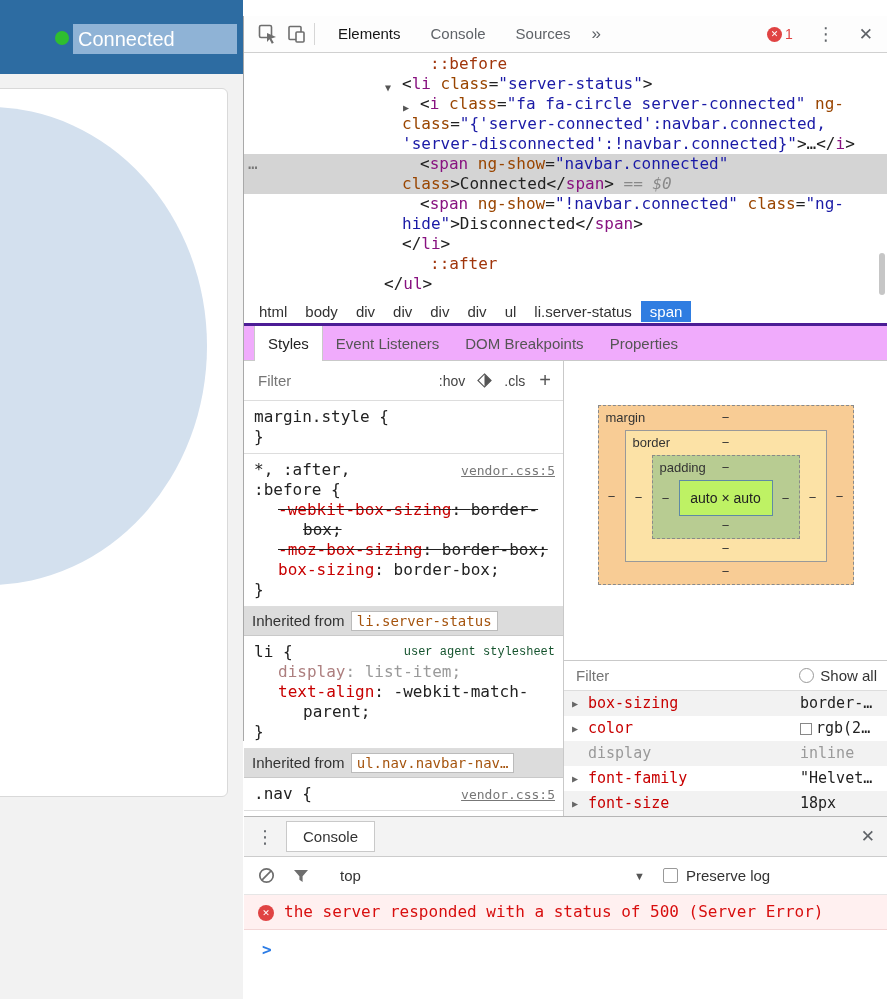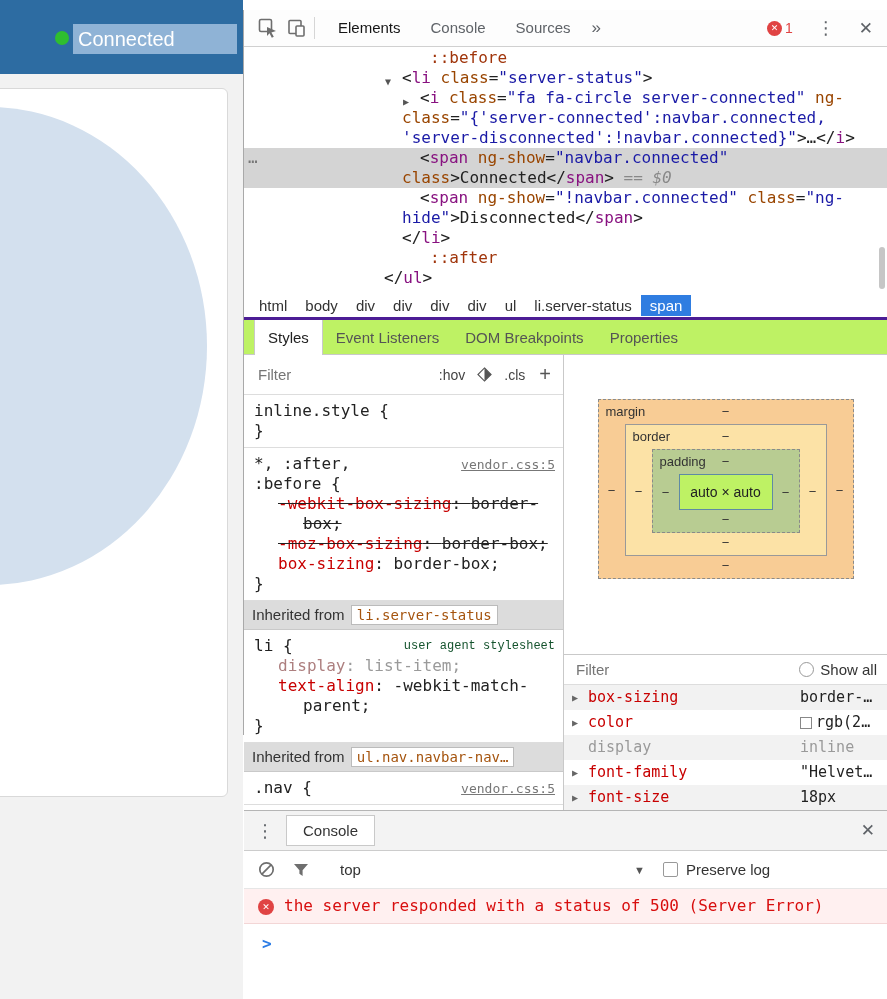--- a/index.html
+++ b/index.html
@@ -12,21 +12,21 @@
   
   .page { position:absolute; left:0; top:0; width:243px; height:999px; background:#f2f2f2; }
   .navbar { height:74px; background:#2d6ca2; position:relative; }
   .green-dot { position:absolute; left:55px; top:31px; width:14px; height:14px; border-radius:50%; background:#2fbe2f; }
   .status-hl { position:absolute; left:73px; top:24px; width:164px; height:30px; background:#8fb3d6; display:flex; align-items:center; padding-left:5px; }
   .status-text { color:#fff; font-size:20px; }
   .panel { position:absolute; left:-16px; top:88px; width:244px; height:709px; background:#fff; border:1px solid #d9d9d9; border-radius:6px; overflow:hidden; }
   .ellipse { position:absolute; left:-214px; top:18px; width:436px; height:478px; border-radius:50%; background:#d3e0ee; }
 
   
-  .devtools { position:absolute; left:243px; top:10px; width:644px; height:725px; background:#fff; border-left:1px solid #a9a9a9; display:flex; flex-direction:column; }
+  .devtools { position:absolute; left:243px; top:16px; width:644px; height:725px; background:#fff; border-left:1px solid #a9a9a9; display:flex; flex-direction:column; }
 
   .dt-toolbar { flex:none; height:37px; display:flex; align-items:center; border-bottom:1px solid #d0d0d0; padding:0 10px; background:#fdfdfd; }
   .icon-btn { width:28px; height:26px; display:flex; align-items:center; justify-content:center; }
   .dt-sep { width:1px; height:22px; background:#d6d6d6; margin:0 8px 0 4px; }
   .dt-tab { padding:0 15px; font-size:15px; color:#5f6368; line-height:36px; white-space:nowrap; }
   .dt-tab.active { color:#161616; }
   .dt-overflow { font-size:17px; color:#5f6368; padding:0 6px; }
   .dt-right { margin-left:auto; display:flex; align-items:center; gap:24px; padding-right:4px; }
   .err-badge { display:flex; align-items:center; gap:3px; color:#e04343; font-size:14px; }
   .err-circle { width:15px; height:15px; border-radius:50%; background:#e04343; color:#fff; font-size:9px; line-height:1; display:flex; align-items:center; justify-content:center; }
@@ -47,21 +47,21 @@
   .t-gr { color:#888; }
   .t-gri { color:#888; font-style:italic; }
   .tree-scroll { position:absolute; right:2px; top:200px; width:6px; height:42px; border-radius:3px; background:#c6c6c6; }
 
   
   .crumbs { flex:none; height:27px; display:flex; align-items:center; padding:0 6px; border-bottom:3px solid #4c1d95; font-size:15px; color:#333; overflow:hidden; background:#fff; }
   .crumb { padding:2px 9px; white-space:nowrap; }
   .crumb.active { background:#2f7de1; color:#fff; }
 
   
-  .ptabs { flex:none; height:35px; background:#bef264; border-bottom:1px solid #c9c9c9; display:flex; align-items:stretch; padding-left:10px; }
+  .ptabs { flex:none; height:35px; background:#f0abfc; border-bottom:1px solid #c9c9c9; display:flex; align-items:stretch; padding-left:10px; }
   .ptab { display:flex; align-items:center; padding:0 13px; font-size:15px; color:#555; white-space:nowrap; }
   .ptab.active { background:#fff; border-left:1px solid #c9c9c9; border-right:1px solid #c9c9c9; color:#222; margin-bottom:-1px; }
 
   
   .middle { flex:none; height:455px; display:flex; overflow:hidden; }
   .rules-col { flex:none; width:320px; border-right:1px solid #c9c9c9; overflow:hidden; display:flex; flex-direction:column; }
   .filter-row { flex:none; height:40px; display:flex; align-items:center; border-bottom:1px solid #ddd; padding:0 12px; gap:12px; }
   .filter-input { border:0; outline:0; flex:1; min-width:30px; font-size:15px; color:#333; background:transparent; font-family:"Liberation Sans",sans-serif; }
   .hov-lbl, .cls-lbl { font-size:14px; color:#444; }
   .plus-lbl { font-size:20px; color:#555; margin-left:2px; }
@@ -217,21 +217,21 @@
             <polygon points="8,1 15,8 8,15 1,8" fill="#fff" stroke="#555" stroke-width="1.2"></polygon>
             <polygon points="8,1 15,8 8,15" fill="#555"></polygon>
           </svg>
         </span>
         <span class="cls-lbl">.cls</span>
         <span class="plus-lbl">+</span>
       </div>
       <div class="rules-scroll">
           <div class="style-rule">
             <div class="rule-head">
-              <span class="rule-selector">inline.style {</span>
+              <span class="rule-selector">margin.style {</span>
             </div>
             <div class="rule-close">}</div>
           </div>
           <div class="style-rule">
             <div class="rule-head">
               <span class="rule-selector">*, :after,
 :before {</span>
               <span class="rule-link">vendor.css:5</span>
             </div>
             <div class="rule-prop struck"><span class="prop-name">-webkit-box-sizing</span><span>: </span><span class="prop-value">border-box;</span></div>

